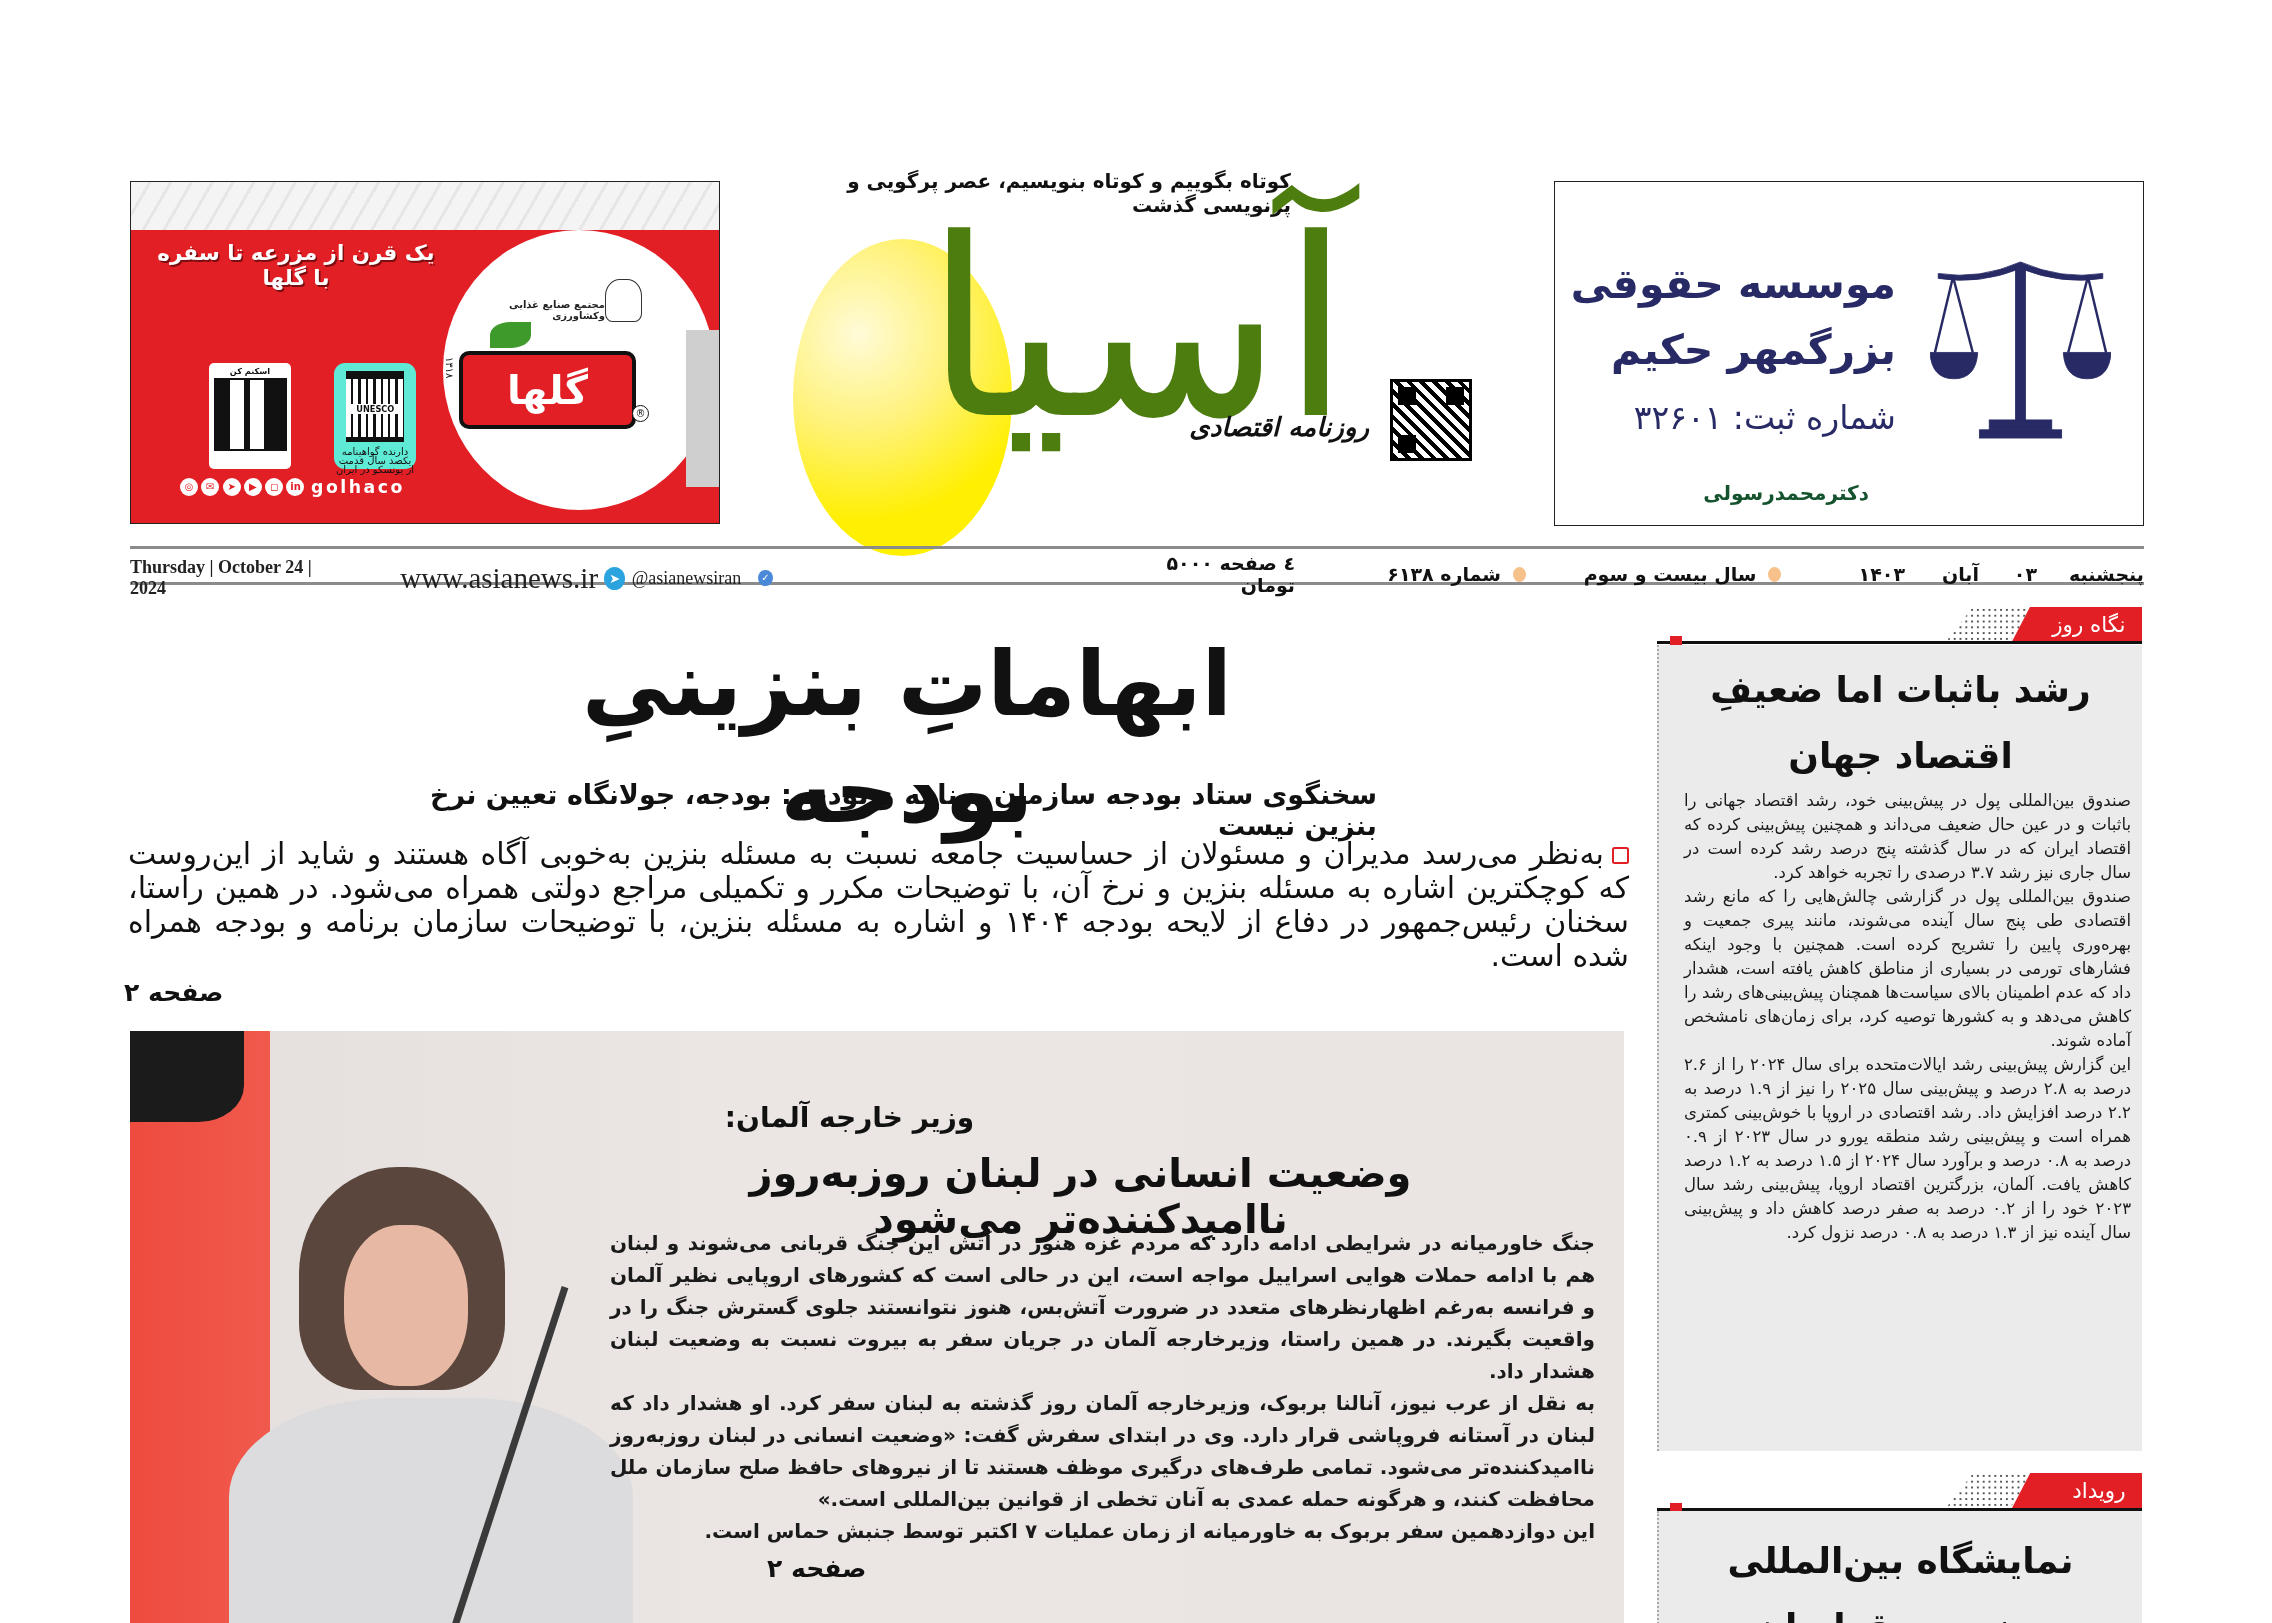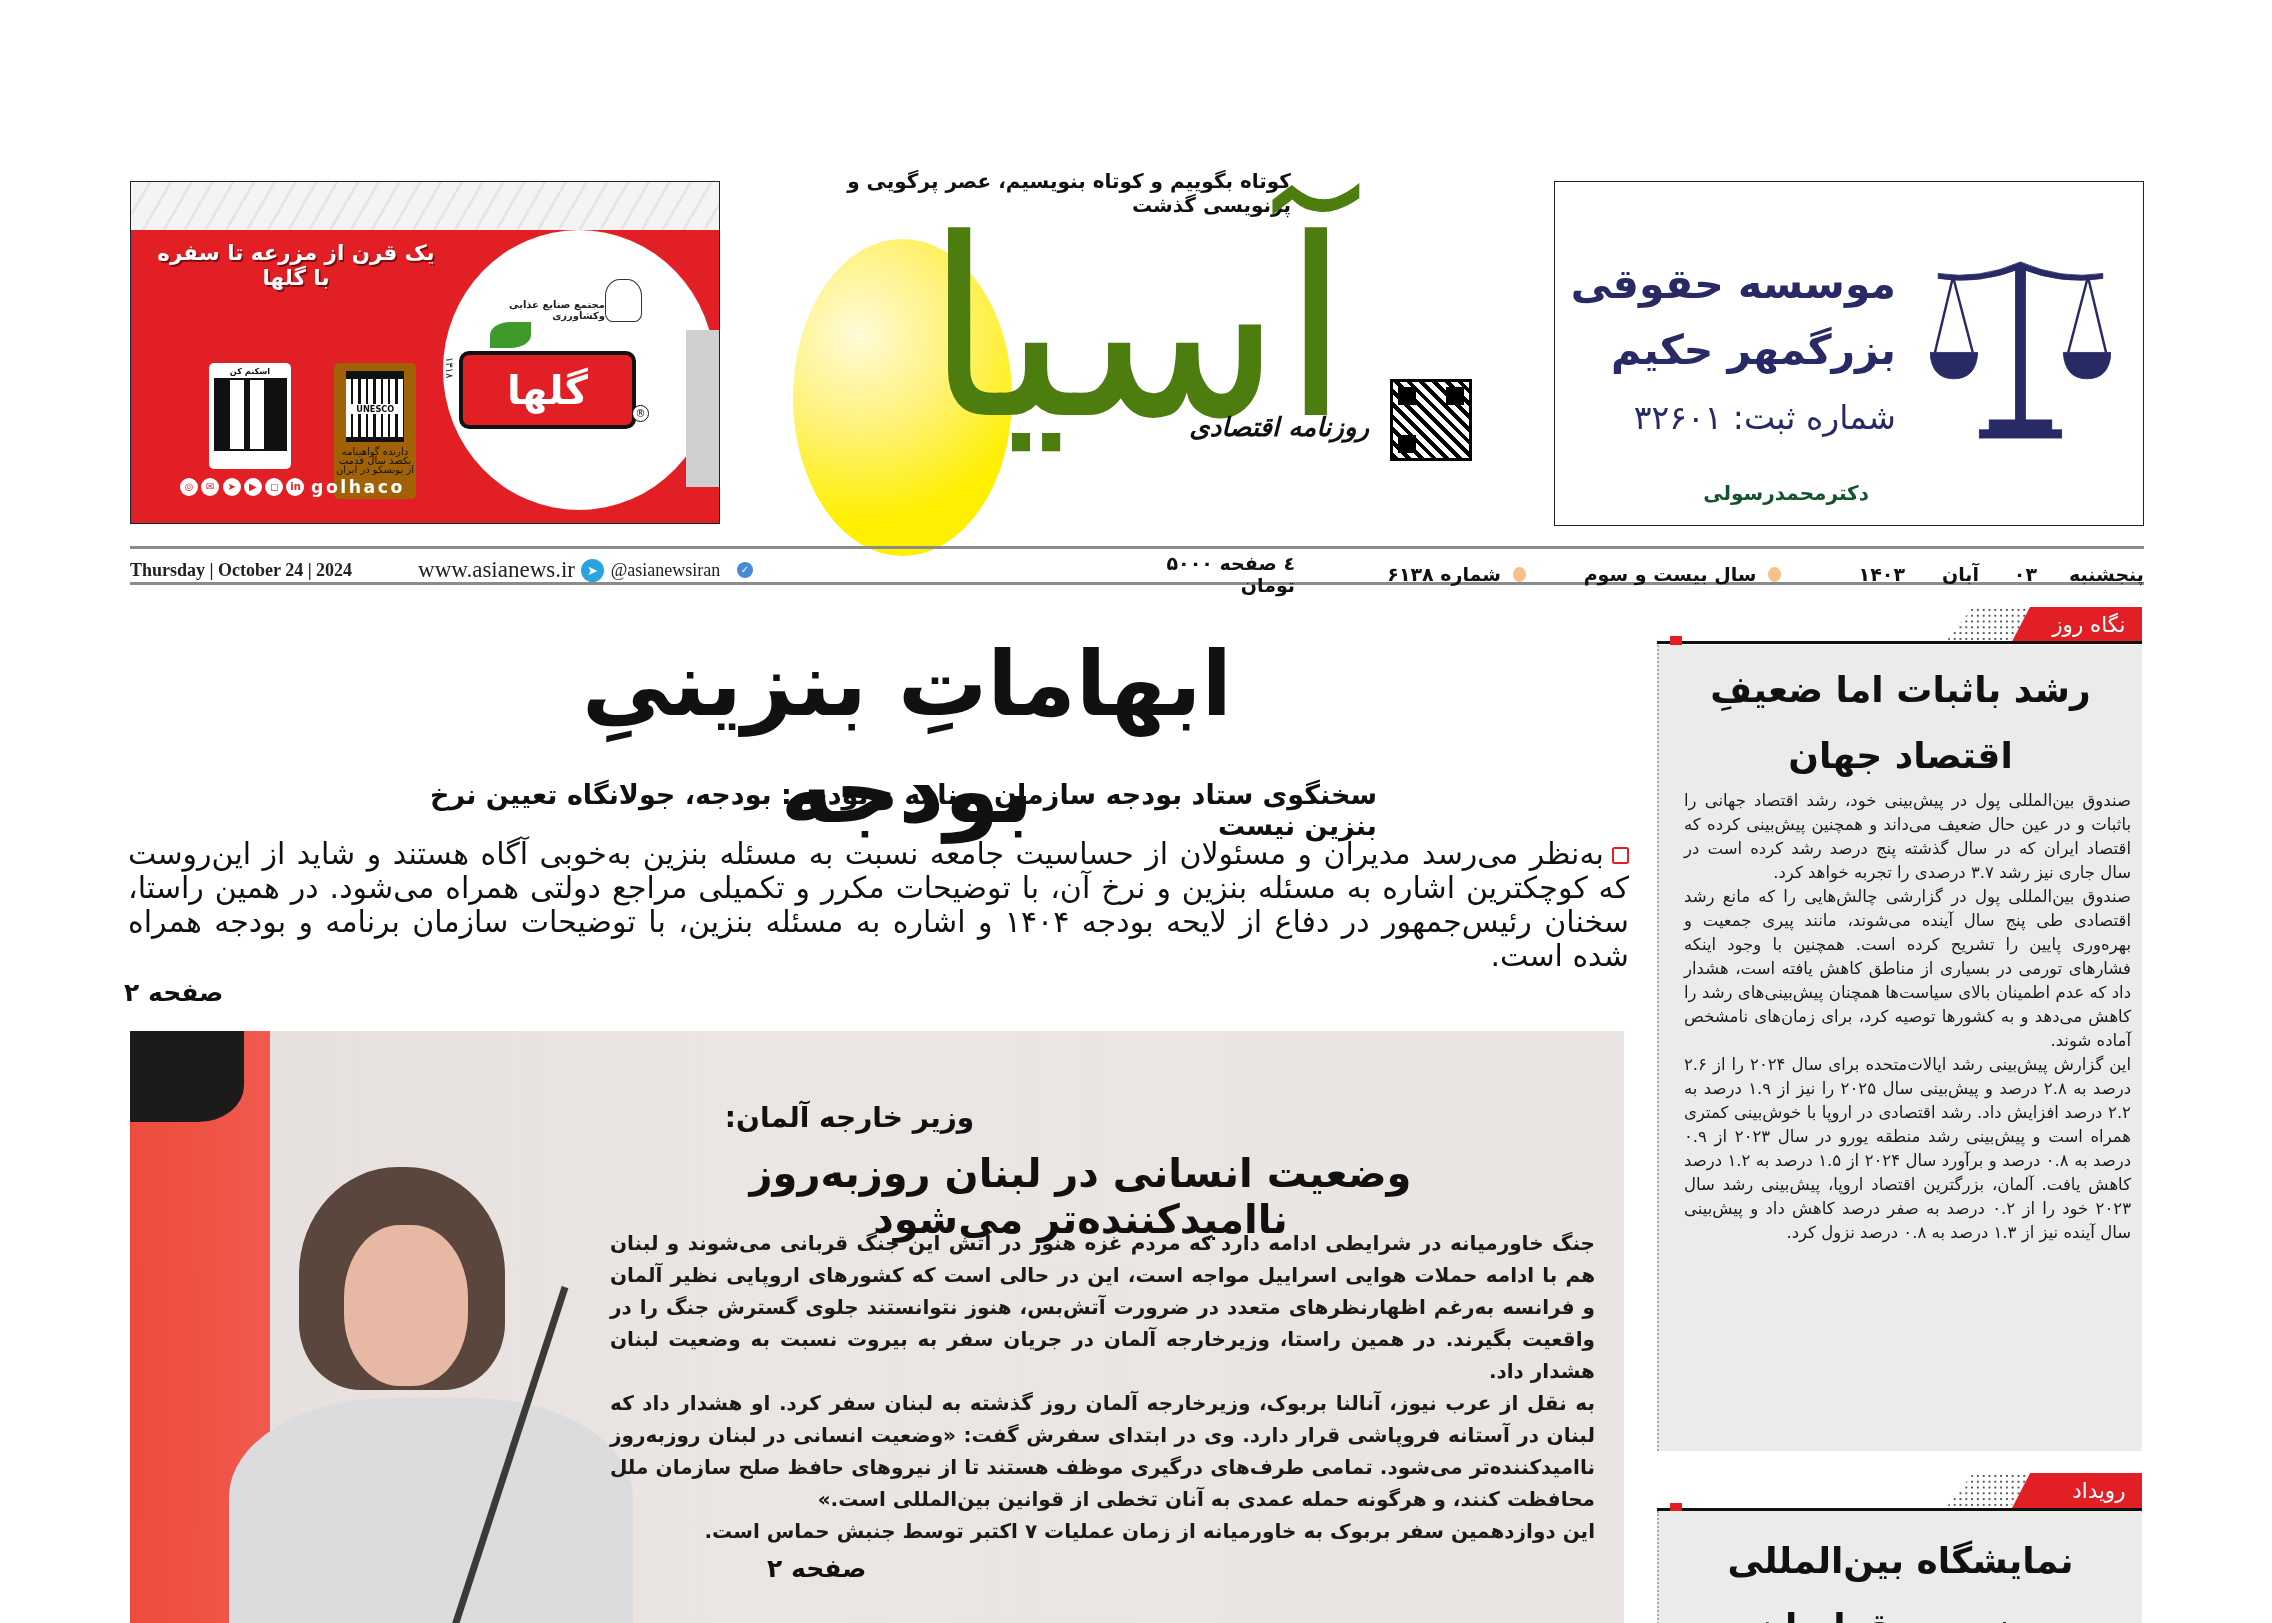--- a/index.html
+++ b/index.html
@@ -62,21 +62,21 @@
   .ad-left .qr-card .qr-title { font-size:8.2px; text-align:center; font-weight:bold; margin-top:3.3px; }
   .ad-left .qr-card .qr {
     width:69px; height:69px; margin:3.3px auto 0;
     background:
       linear-gradient(90deg,#111 0 20%,transparent 20% 40%,#111 40% 50%,transparent 50% 70%,#111 70% 100%),
       #fff;
     background-size:100% 11.5px;
     outline:2.5px solid #111;
   }
   .ad-left .unesco-card {
-    position:absolute; left:203px; top:181px; width:82px; height:136px; background:#a16207; border-radius:5px;
+    position:absolute; left:203px; top:181px; width:82px; height:106px; background:#5eead4; border-radius:11px;
   }
   .ad-left .unesco-card .temple {
     width:58px; height:58px; margin:8.2px auto 0; border-top:8.2px solid #111; border-bottom:5px solid #111;
     background:repeating-linear-gradient(90deg,#fff 0 5px,#111 5px 7.4px);
     font-size:7.4px; color:#111; text-align:center;
   }
   .ad-left .unesco-card .unesco-label { font-size:8.2px; font-weight:bold; text-align:center; margin-top:-38px; background:#fff; width:48px; margin-left:17.3px; }
   .ad-left .unesco-card .cert { font-size:10px; text-align:center; margin-top:33px; line-height:9px; }
   .ad-left .social-row {
     position:absolute; left:49px; top:295px; display:flex; align-items:center; gap:3.3px;
@@ -118,21 +118,21 @@
   .ad-right .firm-line1 { top:78px; font-size:41px; font-weight:bold; }
   .ad-right .firm-line2 { top:144px; font-size:41px; font-weight:bold; }
   .ad-right .reg-no { top:216px; font-size:33px; }
   .ad-right .director { position:absolute; left:91px; top:299px; width:223px; text-align:right; font-size:20px; font-weight:bold; color:#14532d; }
   .ad-right .scale { position:absolute; left:375px; top:73px; width:181px; height:190px; }
 
   
   .rule { height:3.3px; background:#8b8b8b; }
   .date-bar-left { left:130px; top:557px; width:643px; font-family:"Liberation Serif", serif; font-size:18px; color:#222; display:flex; align-items:center; }
   .date-bar-left .date-en { margin-right:66px;font-weight:bold; }
-  .date-bar-left .site { font-size:23px; margin-right:6px; }
+  .date-bar-left .site { font-size:29px; margin-right:6px; }
   .tg-icon { width:23px; height:23px; border-radius:50%; background:#2aa3df; color:#fff; font-size:13px; text-align:center; line-height:23px; margin-right:6.6px; }
   .verified { width:16.5px; height:16.5px; border-radius:50%; background:#4a89d8; color:#fff; font-size:10px; text-align:center; line-height:16.5px; margin-left:16.5px; }
   .date-bar-right { left:1072px; top:552px; width:1072px; display:flex; flex-direction:row-reverse; align-items:center; gap:0; font-size:19px; font-weight:bold; }
   .date-bar-right span { display:inline-block; }
   .dot { width:13px; height:15px; border-radius:50%; background:#f7c18c; }
 
   
   .lead-headline { left:445px; top:631px; width:924px; text-align:center; font-size:89px; font-weight:bold; line-height:107px; }
   .lead-sub { left:363px; top:779px; width:1014px; text-align:right; font-size:27px; font-weight:bold; }
   .lead-body { left:128px; top:837px; width:1501px; text-align:justify; text-align-last:right; font-size:30px; font-weight:normal; line-height:34px; }

